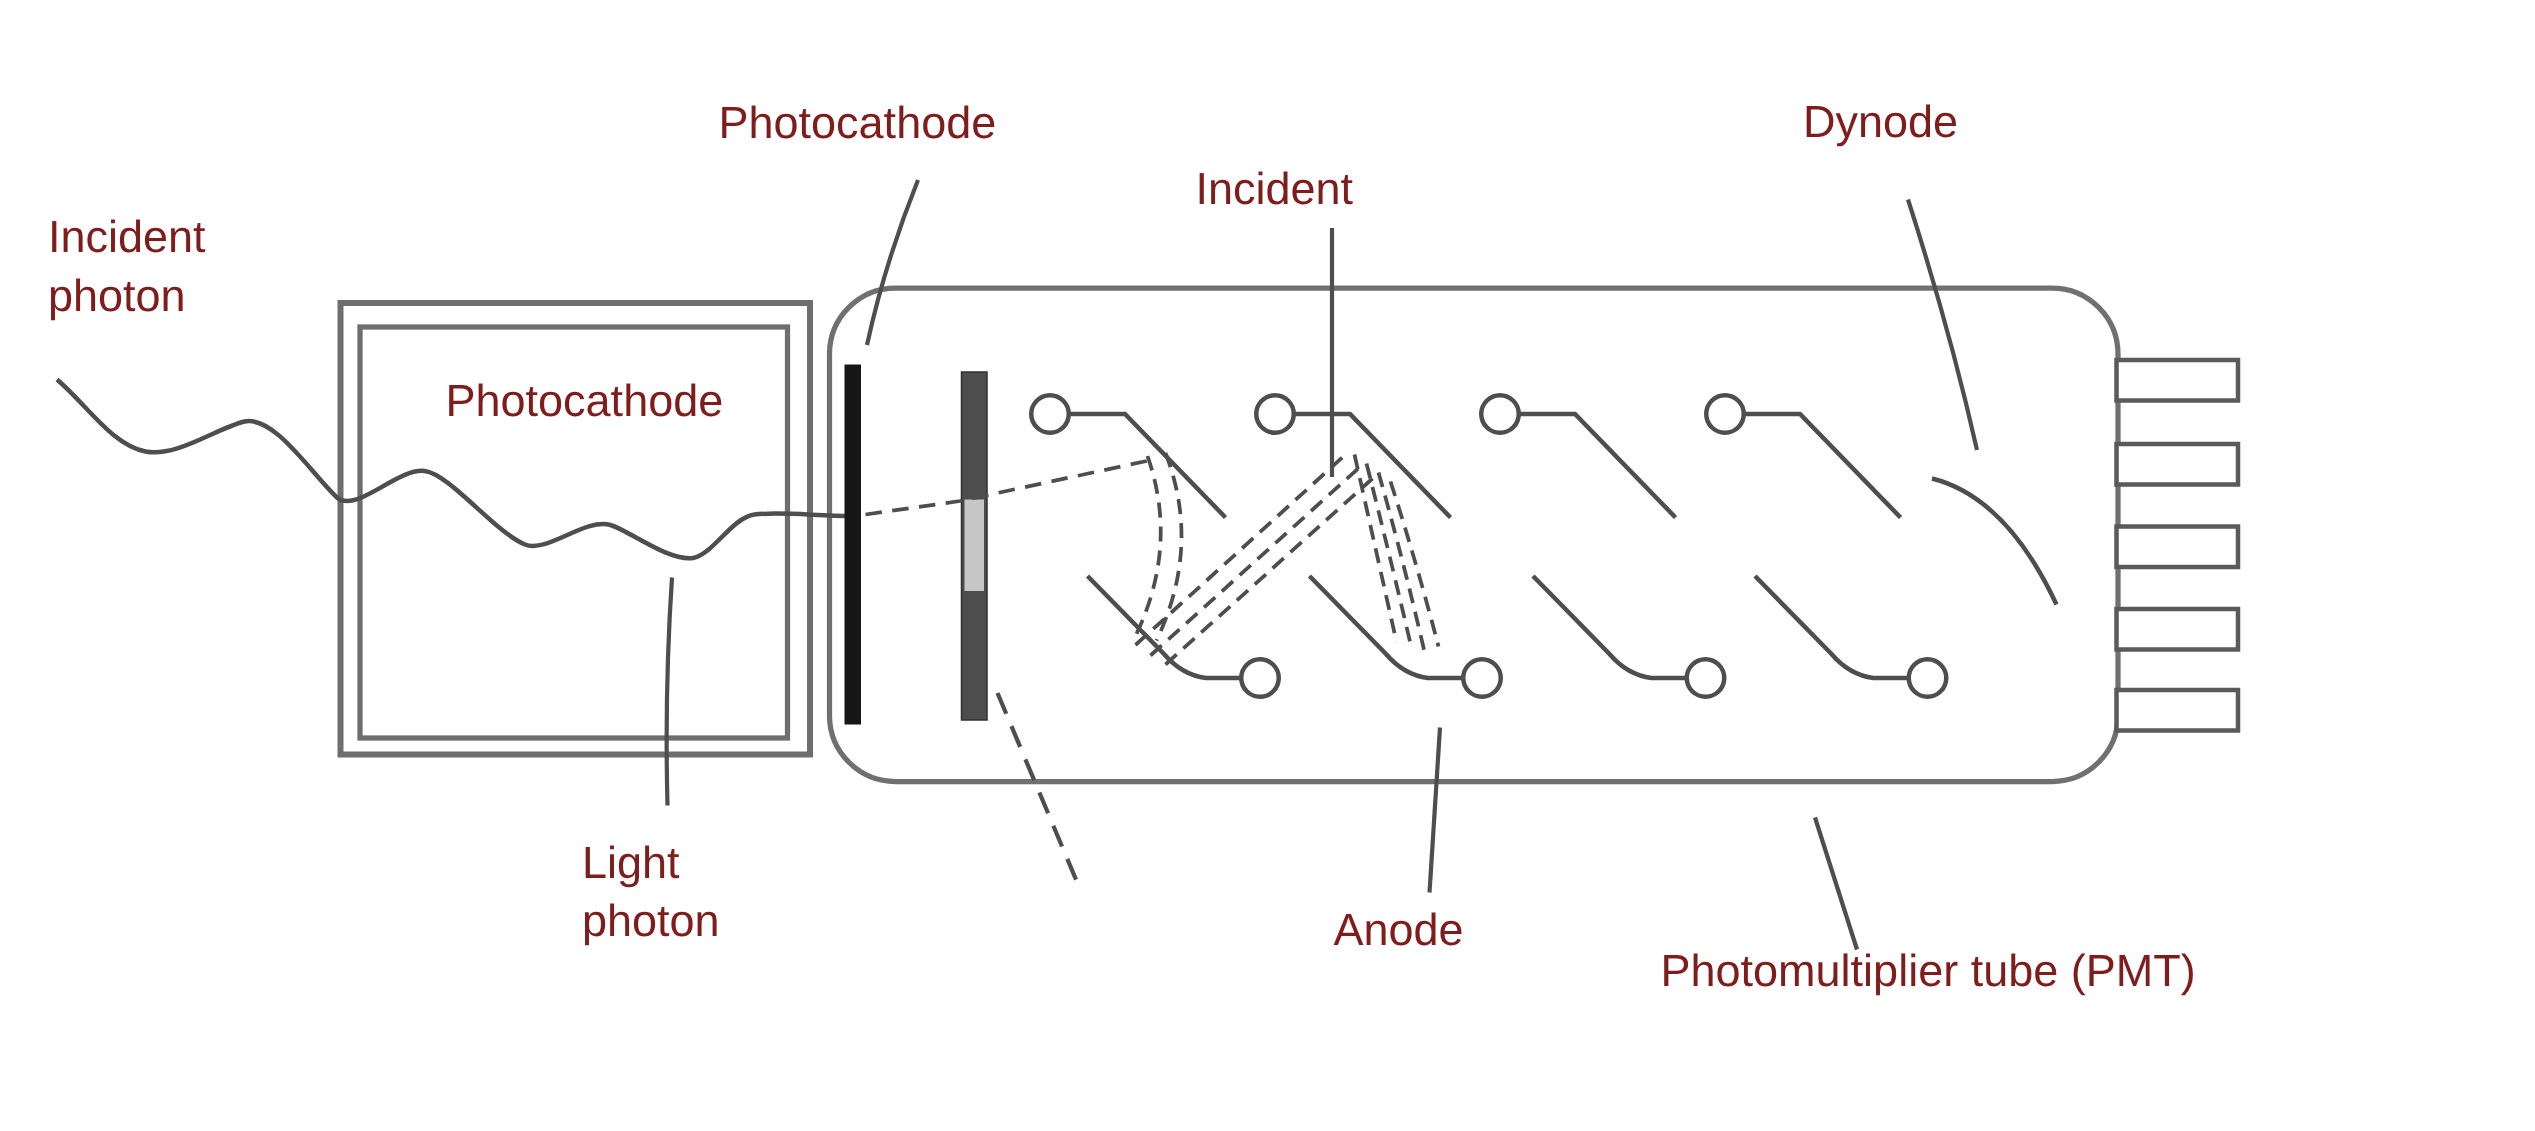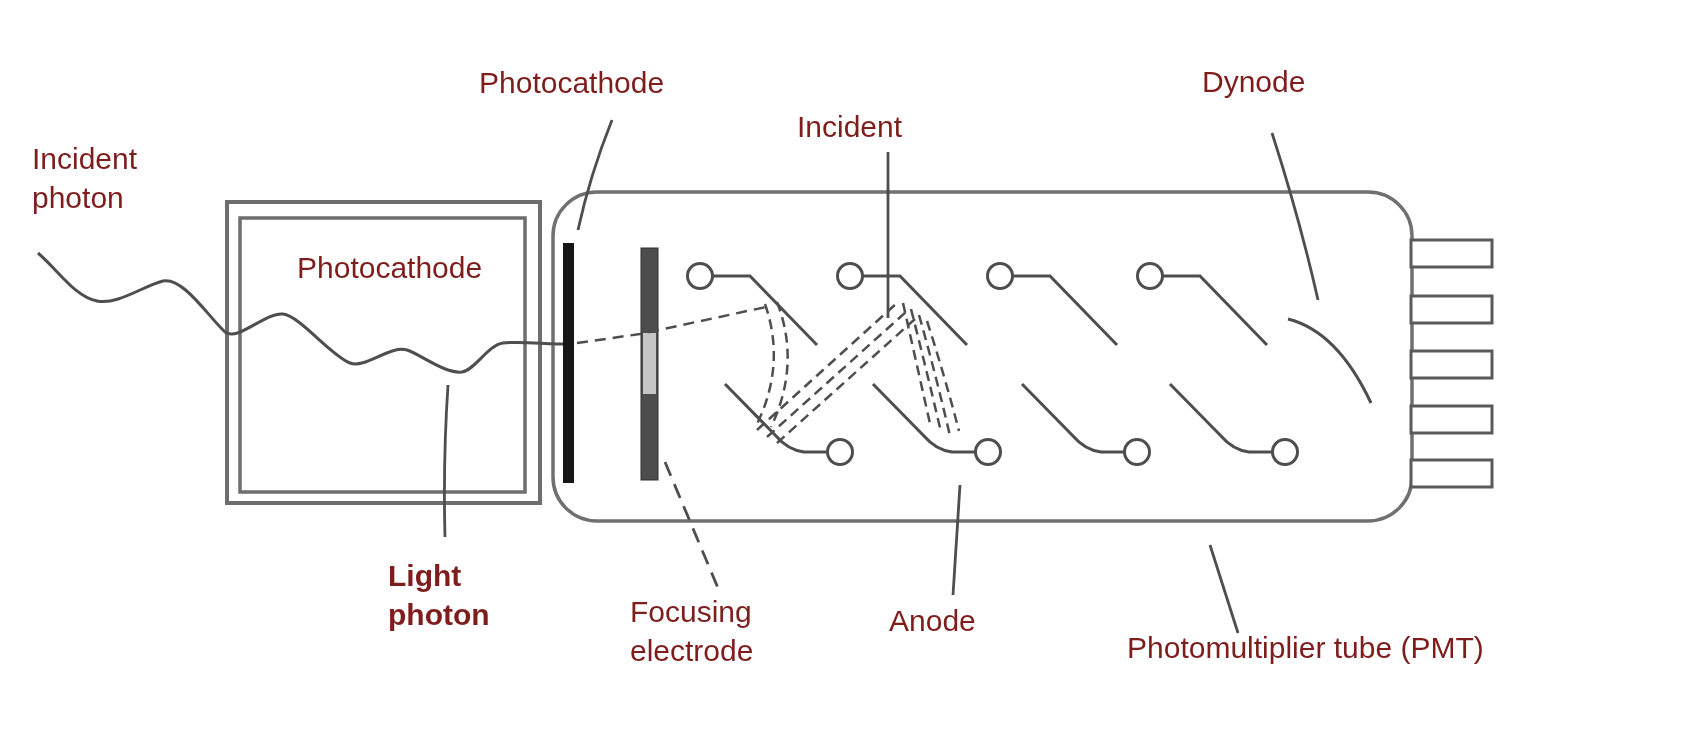--- a/index.html
+++ b/index.html
@@ -106,20 +106,18 @@
       <path d="M1210,545 L1238,633"></path>
     </g>
   </svg>
 
   <div class="lbl" style="left:32px;top:139px;">Incident
 photon</div>
   <div class="lbl" style="left:479px;top:63px;">Photocathode</div>
   <div class="lbl" style="left:297px;top:248px;">Photocathode</div>
   <div class="lbl" style="left:797px;top:107px;">Incident</div>
   <div class="lbl" style="left:1202px;top:62px;">Dynode</div>
-  <div class="lbl" style="left:388px;top:556px;font-weight:bold;">Light
+  <div class="lbl" style="left:388px;top:556px;">Light
 photon</div>
-  <div class="lbl" style="left:630px;top:592px;">Focusing
-electrode</div>
   <div class="lbl" style="left:889px;top:601px;">Anode</div>
-  <div class="lbl" style="left:1107px;top:628px;margin-left:20px;">Photomultiplier tube (PMT)</div>
+  <div class="lbl" style="left:1107px;top:628px;">Photomultiplier tube (PMT)</div>
 
 </div>
 
 </body></html>

